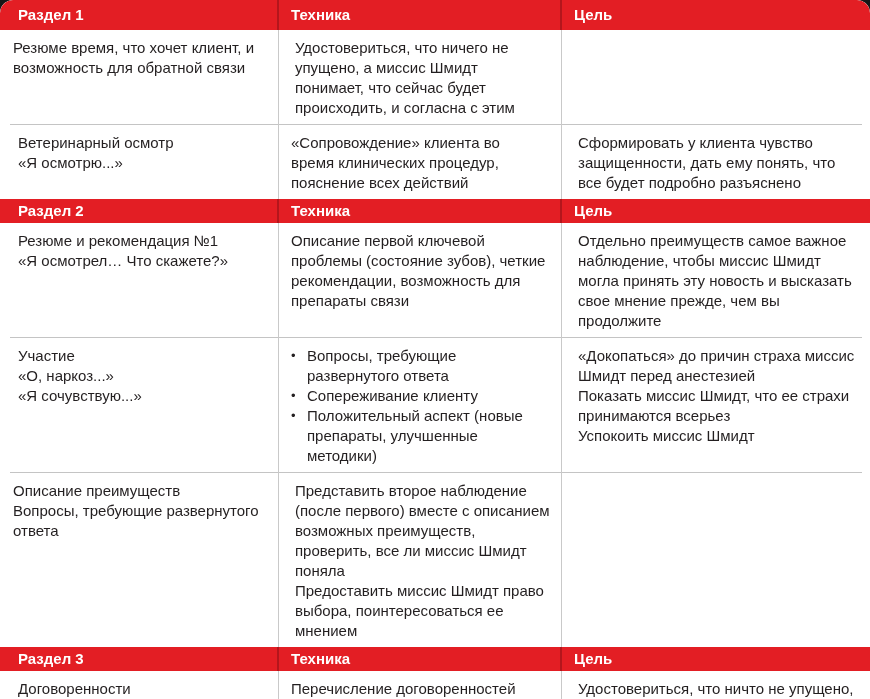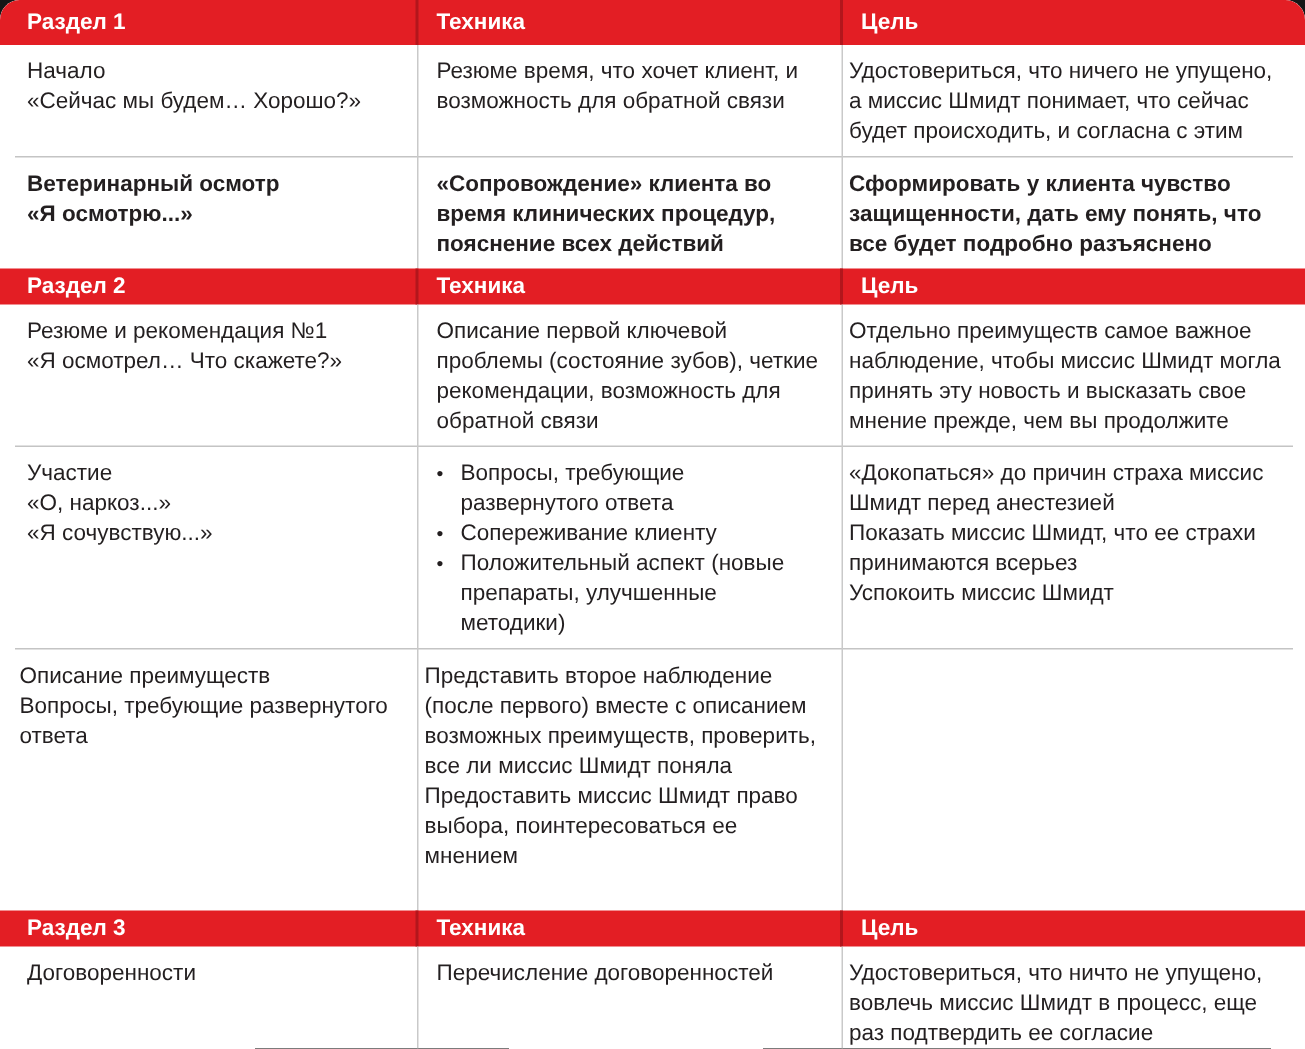--- a/index.html
+++ b/index.html
@@ -14,53 +14,49 @@
   .hdr.mid{height:24px;}
   .hc{display:flex;align-items:center;color:#ffffff;font-weight:bold;}
   .hc.c1{padding-left:18px;}
   .hc.c2,.hc.c3{padding-left:13px;}
   .hvline{position:absolute;top:0;bottom:0;width:2px;background:#b3161c;}
   .sectionbody{position:relative;}
   .vline{position:absolute;top:0;bottom:0;width:1px;background:#c9c9c9;}
   .row{display:grid;grid-template-columns:278px 283px 1fr;}
   .cell{padding:8px 14px 6px 18px;}
   .cell.c2{padding-left:13px;}
-  .cell.c3{padding-left:5px;padding-right:10px;}
+  .cell.c3{padding-left:17px;padding-right:10px;}
   .sep{height:1px;background:#c4c4c4;margin:0 8px 0 10px;}
   .line{margin:0;}
   .bul{display:flex;}
   .bul .dot{flex:none;width:16px;text-align:left;font-size:13px;}
 </style>
 </head>
 <body>
 
 <div class="card">
 
   <div class="hdr first">
     <div class="hc c1">Раздел 1</div>
     <div class="hc c2">Техника</div>
     <div class="hc c3">Цель</div>
     <div class="hvline" style="left:277px;"></div>
     <div class="hvline" style="left:560px;"></div>
   </div>
   <div class="sectionbody">
     <div class="row" style="min-height:72px;">
-      <div class="cell c1">
-        <div class="line">Начало</div>
-        <div class="line">«Сейчас мы будем… Хорошо?»</div>
-      </div>
       <div class="cell c2">
         <div class="line">Резюме время, что хочет клиент, и возможность для обратной связи</div>
       </div>
       <div class="cell c3">
         <div class="line">Удостовериться, что ничего не упущено, а миссис Шмидт понимает, что сейчас будет происходить, и согласна с этим</div>
       </div>
     </div>
     <div class="sep"></div>
-    <div class="row" style="min-height:66px;font-weight:bold;">
+    <div class="row" style="min-height:66px;">
       <div class="cell c1">
         <div class="line">Ветеринарный осмотр</div>
         <div class="line">«Я осмотрю...»</div>
       </div>
       <div class="cell c2">
         <div class="line">«Сопровождение» клиента во время клинических процедур, пояснение всех действий</div>
       </div>
       <div class="cell c3">
         <div class="line">Сформировать у клиента чувство защищенности, дать ему понять, что все будет подробно разъяснено</div>
       </div>
@@ -76,21 +72,21 @@
     <div class="hvline" style="left:277px;"></div>
     <div class="hvline" style="left:560px;"></div>
   </div>
   <div class="sectionbody">
     <div class="row" style="min-height:84px;">
       <div class="cell c1">
         <div class="line">Резюме и рекомендация №1</div>
         <div class="line">«Я осмотрел… Что скажете?»</div>
       </div>
       <div class="cell c2">
-        <div class="line">Описание первой ключевой проблемы (состояние зубов), четкие рекомендации, возможность для обратной связи</div>
+        <div class="line">Описание первой ключевой проблемы (состояние зубов), четкие рекомендации, возможность для препараты связи</div>
       </div>
       <div class="cell c3">
         <div class="line">Отдельно преимуществ самое важное наблюдение, чтобы миссис Шмидт могла принять эту новость и высказать свое мнение прежде, чем вы продолжите</div>
       </div>
     </div>
     <div class="sep"></div>
     <div class="row" style="min-height:96px;">
       <div class="cell c1">
         <div class="line">Участие</div>
         <div class="line">«О, наркоз...»</div>

